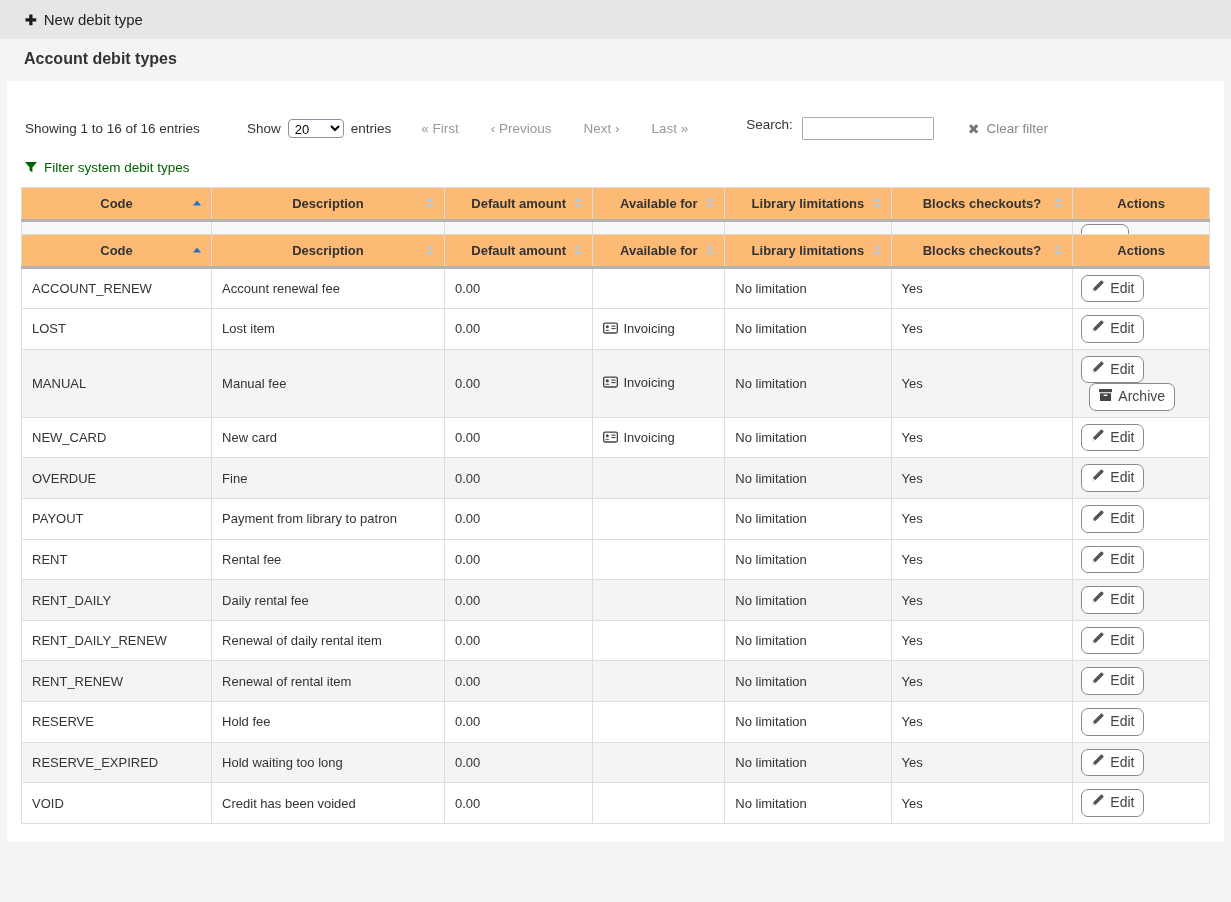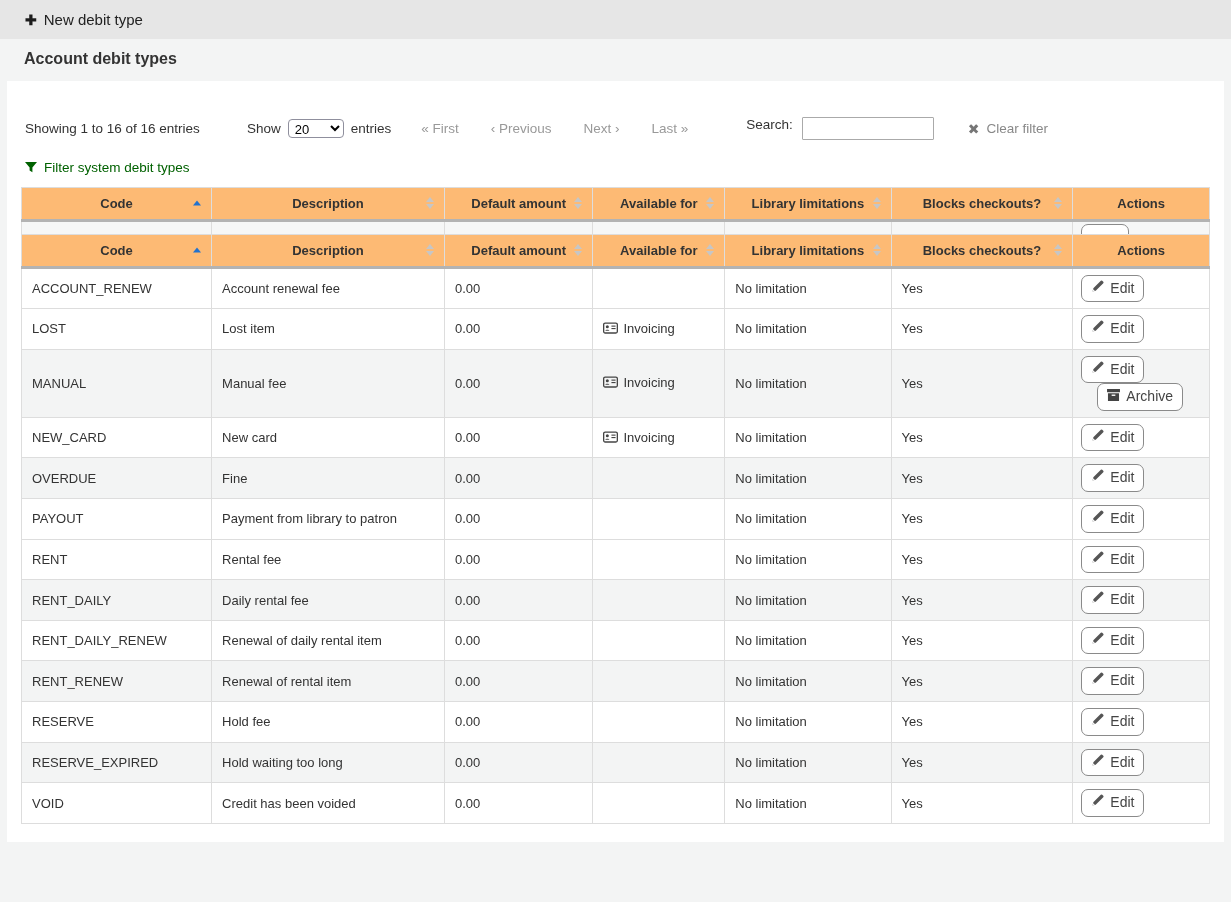--- a/index.html
+++ b/index.html
@@ -48,21 +48,21 @@
   .tri.up{border-bottom:5px solid var(--sort-idle);margin-bottom:2px;}
   .tri.down{border-top:5px solid var(--sort-idle);}
   .sort-asc .tri.up{border-bottom-color:var(--sort-active);margin-bottom:0;}
   td{padding:10px 10px;vertical-align:middle;text-align:left;}
   tr.striped td{background:var(--stripe);}
   tr.clip-row td{padding:0;height:12px;background:#f6f7f7;border-bottom:none;}
   .clipbox{height:12px;overflow:hidden;padding:2px 0 0 8px;}
   .ghost-btn{width:48px;height:22px;background:#fff;border:1px solid #8a8a8a;border-radius:7px;}
   td.actions{padding:6px 8px;}
   .btn{display:inline-flex;align-items:center;gap:6px;background:#fff;border:1px solid #8a8a8a;border-radius:7px;padding:3px 9px;font-size:14px;color:#444;cursor:pointer;font-family:inherit;line-height:1.4;}
-  .btn + .btn{margin-left:16px;}
+  .btn + .btn{margin-left:8px;}
   .cell-ico{display:inline-block;vertical-align:-1px;margin-right:5px;}
 </style>
 </head>
 <body>
 
 <div class="toolbar">
   <button class="new-btn">
     <span class="plus-icon">✚</span>
     <span>New debit type</span>
   </button>

